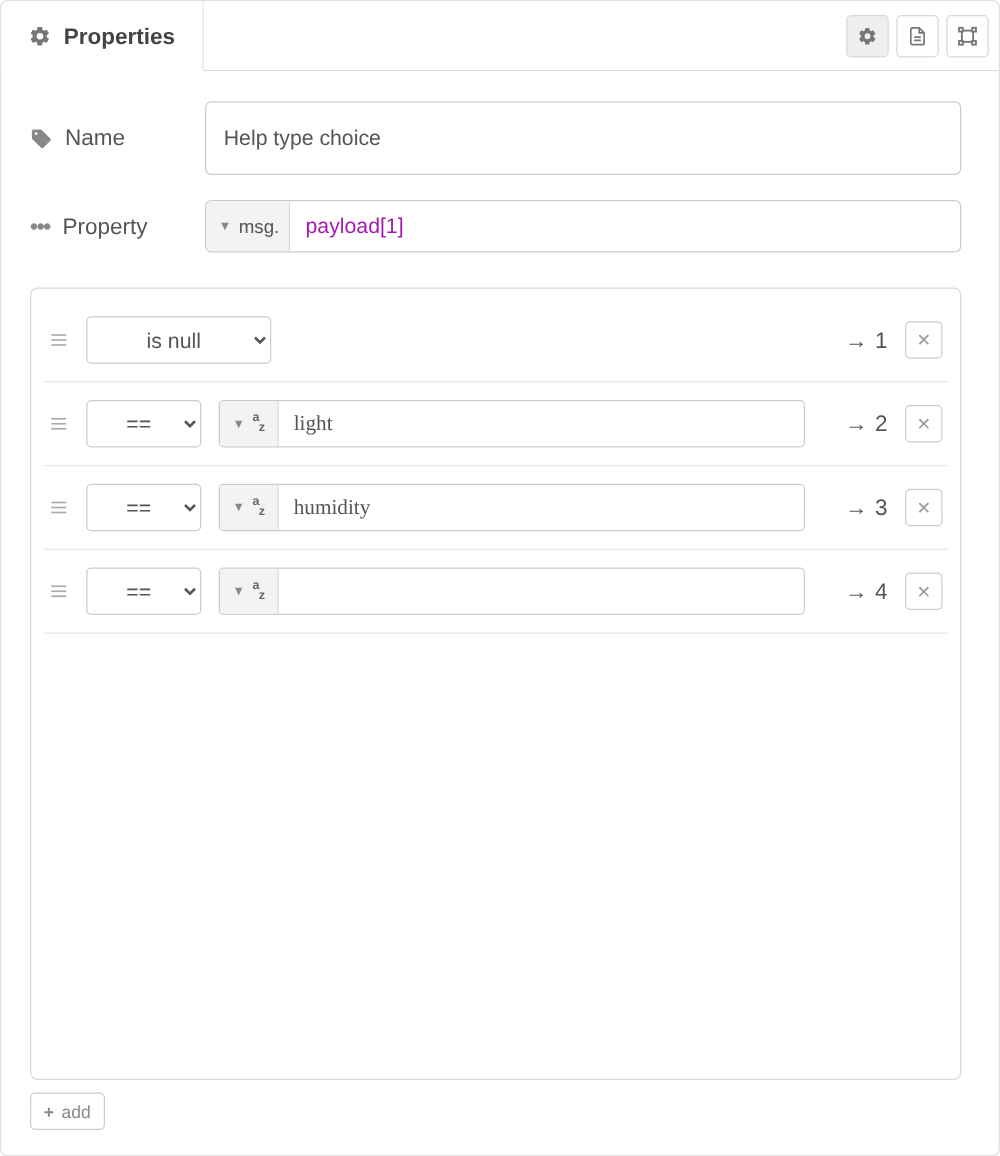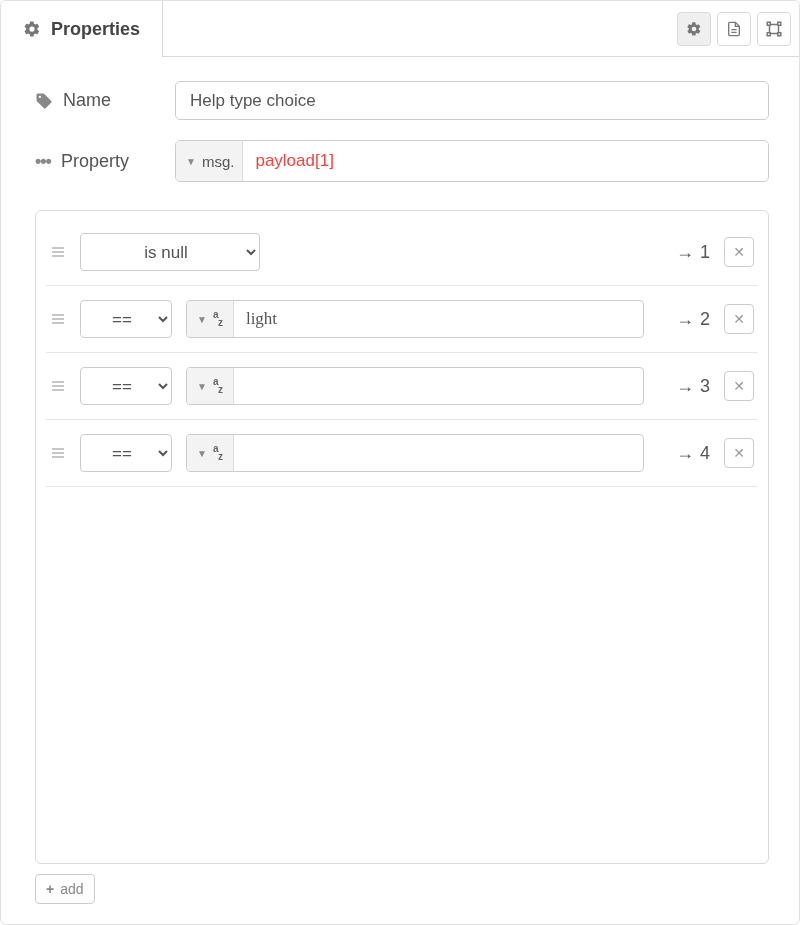--- a/index.html
+++ b/index.html
@@ -57,38 +57,38 @@
     border-radius: 4px;
     background: #fff;
     display: flex; align-items: center; justify-content: center;
     color: #777;
   }
   .header-btn.active {
     background: #efefef;
   }
   .body {
     flex: 1;
-    padding: 24px 30px 20px 34px;
+    padding: 24px 30px 20px 23px;
     display: flex; flex-direction: column;
     overflow: hidden;
   }
   .form-row {
     display: flex; align-items: center;
     margin-bottom: 20px;
   }
   .form-label {
     width: 140px;
     display: flex; align-items: center;
     gap: 10px;
     font-size: 18px;
     color: #555;
   }
   .text-input {
     flex: 1;
-    height: 39px;
+    height: 59px;
     border: 1px solid #ccc;
     border-radius: 5px;
     padding: 0 14px;
     font-size: 17px;
     color: #555;
     outline: none;
     background: #fff;
   }
   .typed-input {
     flex: 1;
@@ -108,21 +108,21 @@
     font-size: 15px;
     color: #555;
     white-space: nowrap;
   }
   .typed-prefix .caret { font-size: 10px; color: #888; }
   .typed-value {
     flex: 1;
     border: none;
     padding: 0 12px;
     font-size: 17px;
-    color: #ef4444;
+    color: #a21caf;
     outline: none;
     background: transparent;
   }
   .rules-box {
     border: 1px solid #d9d9d9;
     border-radius: 6px;
     flex: 1;
     margin-top: 8px;
     overflow: auto;
     padding: 8px 10px;
@@ -142,21 +142,21 @@
     height: 38px;
     border: 1px solid #ccc;
     border-radius: 4px;
     background: #fff;
     font-size: 17px;
     color: #555;
     padding: 0 6px 0 10px;
     text-align: center;
     text-align-last: center;
   }
-  .op-select.wide { width: 180px; }
+  .op-select.wide { width: 148px; }
   .op-select.narrow { width: 92px; }
   .rule-value {
     flex: 1;
     height: 38px;
     border: 1px solid #ccc;
     border-radius: 4px;
     display: flex; align-items: stretch;
     overflow: hidden;
     background: #fff;
   }
@@ -339,20 +339,21 @@
           </div>
           <select class="op-select narrow"><option>==</option><option>!=</option><option>&lt;</option><option>&lt;=</option><option>&gt;</option><option>&gt;=</option><option>is null</option><option>is not null</option><option>otherwise</option></select>
           <div class="rule-value">
             <div class="typed-prefix">
               <span class="caret">▼</span>
               <span class="az-wrap">
                 <span>a</span>
                 <span style="margin-left:5px">z</span>
               </span>
             </div>
+            <input type="text" value="humidity" style="">
           </div>
           <div class="arrow-num">
             <span>→</span>
             <span>3</span>
           </div>
           <button class="del-btn">
             <span>✕</span>
           </button>
         </div>
         <div class="rule-row">

